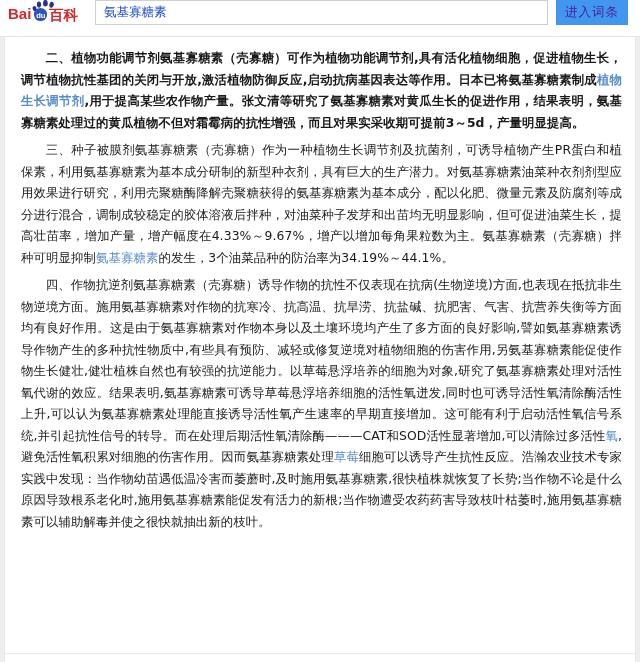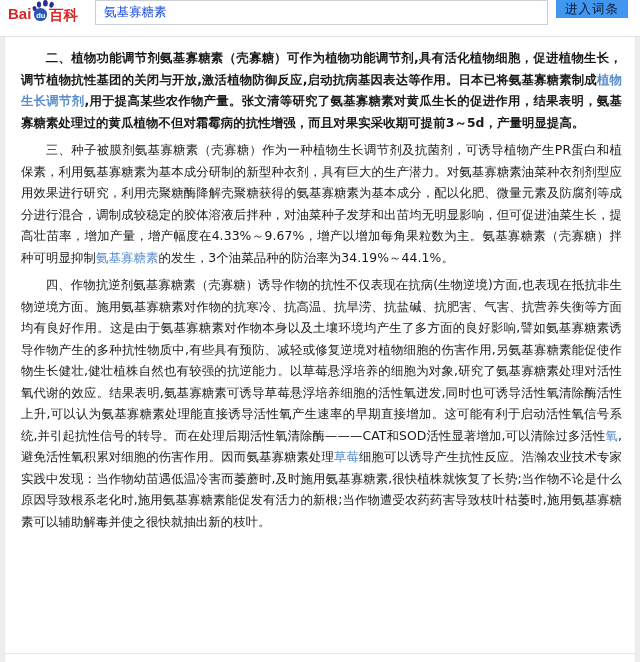--- a/index.html
+++ b/index.html
@@ -51,23 +51,23 @@
     color: #1d4ed8;
     padding: 0 8px;
     box-sizing: border-box;
     font-family: "Liberation Sans", "DejaVu Sans", sans-serif;
     background: transparent;
   }
   .enter-btn {
     flex: 0 0 auto;
     margin-left: 8px;
     background: #4196f0;
-    color: #0f172a;
+    color: #4c1d95;
     border: 0;
-    height: 18px;
+    height: 25px;
     min-width: 72px;
     font-size: 12.5px;
     letter-spacing: 1px;
     cursor: pointer;
     font-family: "Liberation Sans", "DejaVu Sans", sans-serif;
   }
 
   
   .page {
     background: #ffffff;

